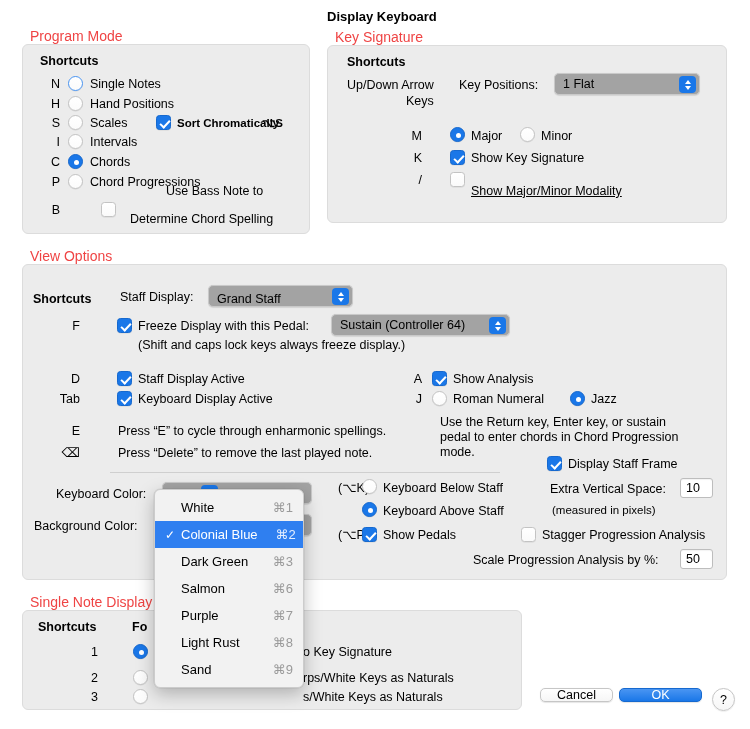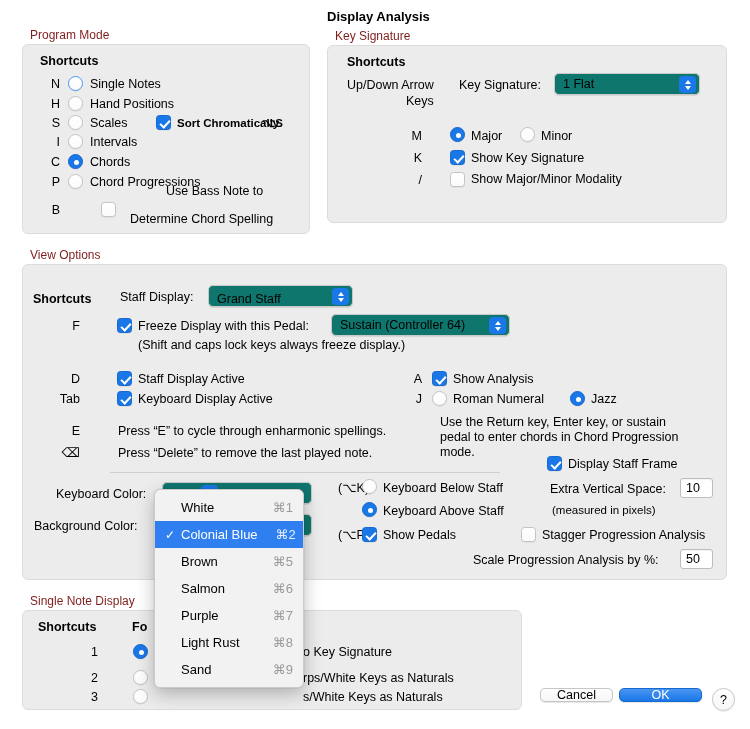--- a/index.html
+++ b/index.html
@@ -11,22 +11,22 @@
     font-size:12.5px;
     color:#000000;
     position:relative;
     overflow:hidden;
     -webkit-font-smoothing:antialiased;
   }
 
   
   .grouptitle {
     position:absolute;
-    font-size:12px;
-    color:#7f1d1d;
+    font-size:14px;
+    color:#ef4444;
     white-space:nowrap;
   }
   .groupbox {
     position:absolute;
     background:#ececec;
     border:1px solid #dcdcdc;
     border-radius:6px;
   }
   .sectionhdr {
     position:absolute;
@@ -90,21 +90,21 @@
     width:4px; height:8px;
     border:solid #ffffff;
     border-width:0 2px 2px 0;
     transform:rotate(43deg);
   }
 
   
   .popup {
     position:absolute;
     height:22px;
-    background:#0f766e;
+    background:#a3a3a3;
     border:1px solid #c9c9c9;
     border-radius:5px;
     box-shadow:0 0.5px 1px rgba(0,0,0,0.10);
     display:flex;
     align-items:center;
     padding-left:8px;
     font-size:12.5px;
     white-space:nowrap;
     overflow:hidden;
   }
@@ -250,51 +250,51 @@
 
 <div class="shortcut" style="left:38px; top:175px; width:22px;">P</div>
 <div class="radio" style="left:68px; top:174px;"></div>
 <div class="lbl" style="left:90px; top:175px;">Chord Progressions</div>
 
 <div class="shortcut" style="left:38px; top:203px; width:22px;">B</div>
 <div class="check" style="left:101px; top:202px;"></div>
 <div class="lbl" style="left:130px; top:184px;margin-left:36px;">Use Bass Note to</div>
 <div class="lbl" style="left:130px; top:212px;">Determine Chord Spelling</div>
 
-<div class="sectionhdr" style="left:327px; top:9px; font-size:13px;">Display Analysis</div>
+<div class="sectionhdr" style="left:327px; top:9px; font-size:13px;">Display Keyboard</div>
 <div class="grouptitle" style="left:335px; top:29px;">Key Signature</div>
 <div class="groupbox" style="left:327px; top:45px; width:400px; height:178px;"></div>
 
 <div class="sectionhdr" style="left:347px; top:55px;">Shortcuts</div>
 
 <div class="lbl" style="left:347px; top:78px;">Up/Down Arrow</div>
 <div class="lbl" style="left:406px; top:94px;">Keys</div>
 
-<div class="lbl" style="left:459px; top:78px;">Key Signature:</div>
+<div class="lbl" style="left:459px; top:78px;">Key Positions:</div>
 <div class="popup" style="left:554px; top:73px; width:146px;">
   <span>1 Flat</span>
   <span class="stepper">
       <i class="up"></i>
       <i class="dn"></i>
     </span>
 </div>
 
 <div class="shortcut" style="left:400px; top:129px; width:22px;">M</div>
 <div class="radio on" style="left:450px; top:127px;"></div>
 <div class="lbl" style="left:471px; top:129px;">Major</div>
 <div class="radio" style="left:520px; top:127px;"></div>
 <div class="lbl" style="left:541px; top:129px;">Minor</div>
 
 <div class="shortcut" style="left:400px; top:151px; width:22px;">K</div>
 <div class="check on" style="left:450px; top:150px;"></div>
 <div class="lbl" style="left:471px; top:151px;">Show Key Signature</div>
 
 <div class="shortcut" style="left:400px; top:173px; width:22px;">/</div>
 <div class="check" style="left:450px; top:172px;"></div>
-<div class="lbl" style="left:471px; top:172px;">Show Major/Minor Modality</div>
+<div class="lbl" style="left:471px; top:184px;text-decoration:underline;">Show Major/Minor Modality</div>
 
 <div class="grouptitle" style="left:30px; top:248px;">View Options</div>
 <div class="groupbox" style="left:22px; top:264px; width:705px; height:316px;"></div>
 
 <div class="sectionhdr" style="left:33px; top:292px;">Shortcuts</div>
 
 <div class="lbl" style="left:120px; top:290px;">Staff Display:</div>
 <div class="popup" style="left:208px; top:285px; width:145px;align-items:flex-end;">
   <span>Grand Staff</span>
   <span class="stepper">
@@ -410,22 +410,22 @@
       <span class="mlabel">White</span>
       <span class="mkey">⌘1</span>
     </div>
     <div class="menuitem sel">
       <span class="mchk">✓</span>
       <span class="mlabel">Colonial Blue</span>
       <span class="mkey">⌘2</span>
     </div>
     <div class="menuitem">
       <span class="mchk"></span>
-      <span class="mlabel">Brown</span>
-      <span class="mkey">⌘5</span>
+      <span class="mlabel">Dark Green</span>
+      <span class="mkey">⌘3</span>
     </div>
     <div class="menuitem">
       <span class="mchk"></span>
       <span class="mlabel">Salmon</span>
       <span class="mkey">⌘6</span>
     </div>
     <div class="menuitem">
       <span class="mchk"></span>
       <span class="mlabel">Purple</span>
       <span class="mkey">⌘7</span>

